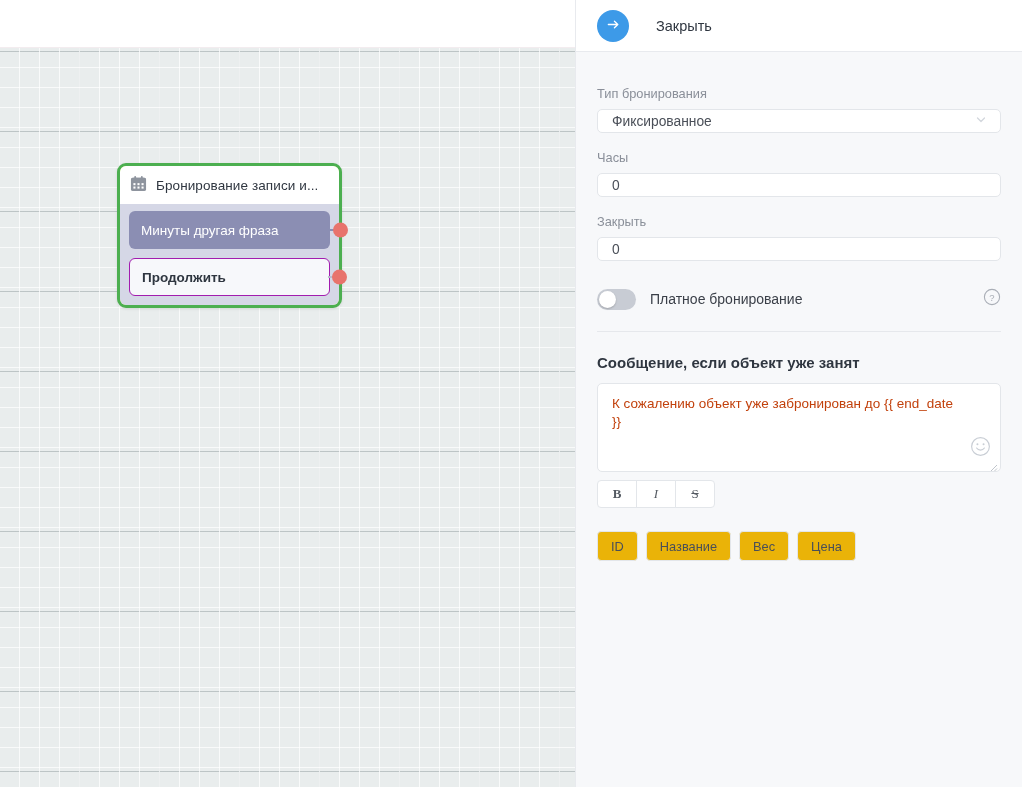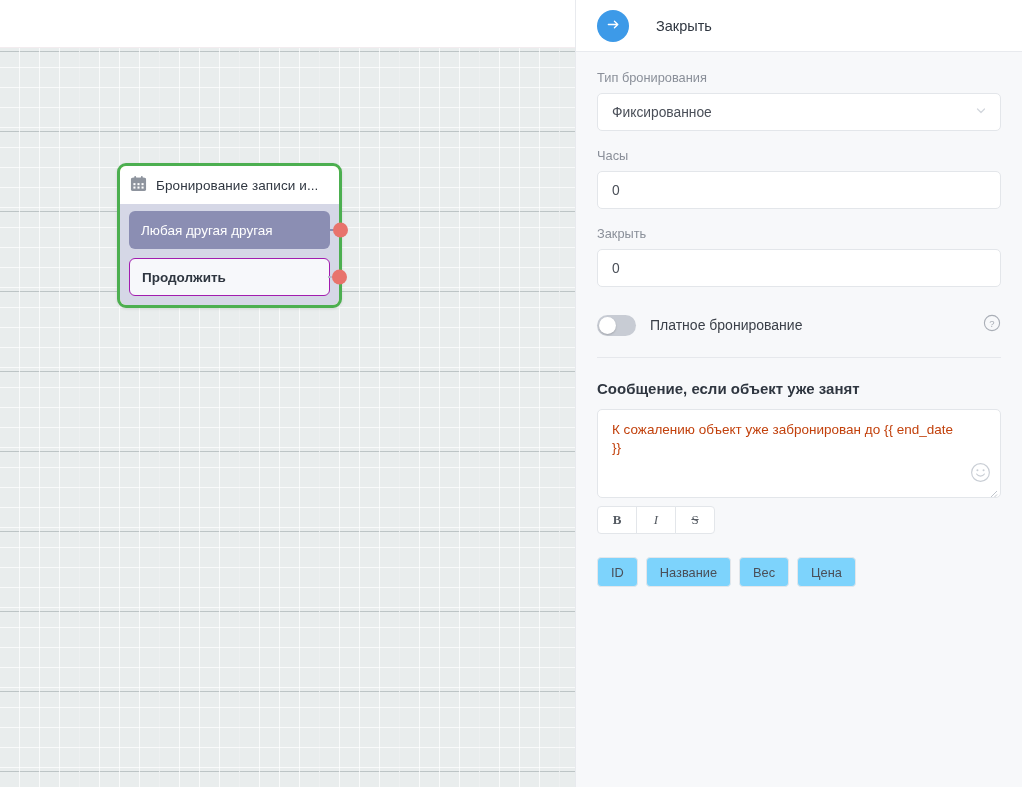--- a/index.html
+++ b/index.html
@@ -144,24 +144,25 @@
   .panel-body {
     padding: 18px 21px 0 21px;
   }
 
   .field { margin-bottom: 17px; }
   .field-label {
     font-size: 12.8px;
     color: #8a8f99;
     margin-bottom: 8px;
     display: block;
+    margin-top: 16px;
   }
   .control {
     width: 100%;
-    height: 38px;
+    height: 24px;
     background: #ffffff;
     border: 1px solid #e3e6ea;
     border-radius: 5px;
     display: flex; align-items: center;
     padding: 0 14px;
     font-size: 13.8px;
     color: #4a4f58;
     position: relative;
   }
   .control.select { padding-right: 34px; cursor: pointer; }
@@ -266,21 +267,21 @@
   .fmt-btn.strike { text-decoration: line-through; font-weight: normal; }
 
   .chips {
     display: flex;
     gap: 8px;
     margin-top: 23px;
     flex-wrap: wrap;
   }
   .chip {
     height: 30px;
-    background: #7dd3fc;
+    background: #eab308;
     border: 1px solid #e3e6ea;
     border-radius: 4px;
     display: flex; align-items: center;
     padding: 0 13px;
     font-size: 12.8px;
     color: #4a4f58;
     cursor: pointer;
     white-space: nowrap;
   }
 </style>
@@ -306,21 +307,21 @@
             <rect x="12.2" y="8.6" width="2.2" height="2.2" fill="#ffffff"></rect>
             <rect x="3.6" y="12.2" width="2.2" height="2.2" fill="#ffffff"></rect>
             <rect x="7.9" y="12.2" width="2.2" height="2.2" fill="#ffffff"></rect>
             <rect x="12.2" y="12.2" width="2.2" height="2.2" fill="#ffffff"></rect>
           </svg>
         </span>
         <span class="node-title">Бронирование записи и...</span>
       </div>
       <div class="node-body">
         <div class="node-row row-dark">
-          <span>Любая другая другая</span>
+          <span>Минуты другая фраза</span>
           <span class="port-stub"></span>
           <span class="port-dot"></span>
         </div>
         <div class="node-row row-light">
           <span>Продолжить</span>
           <span class="port-stub"></span>
           <span class="port-dot"></span>
         </div>
       </div>
     </div>

